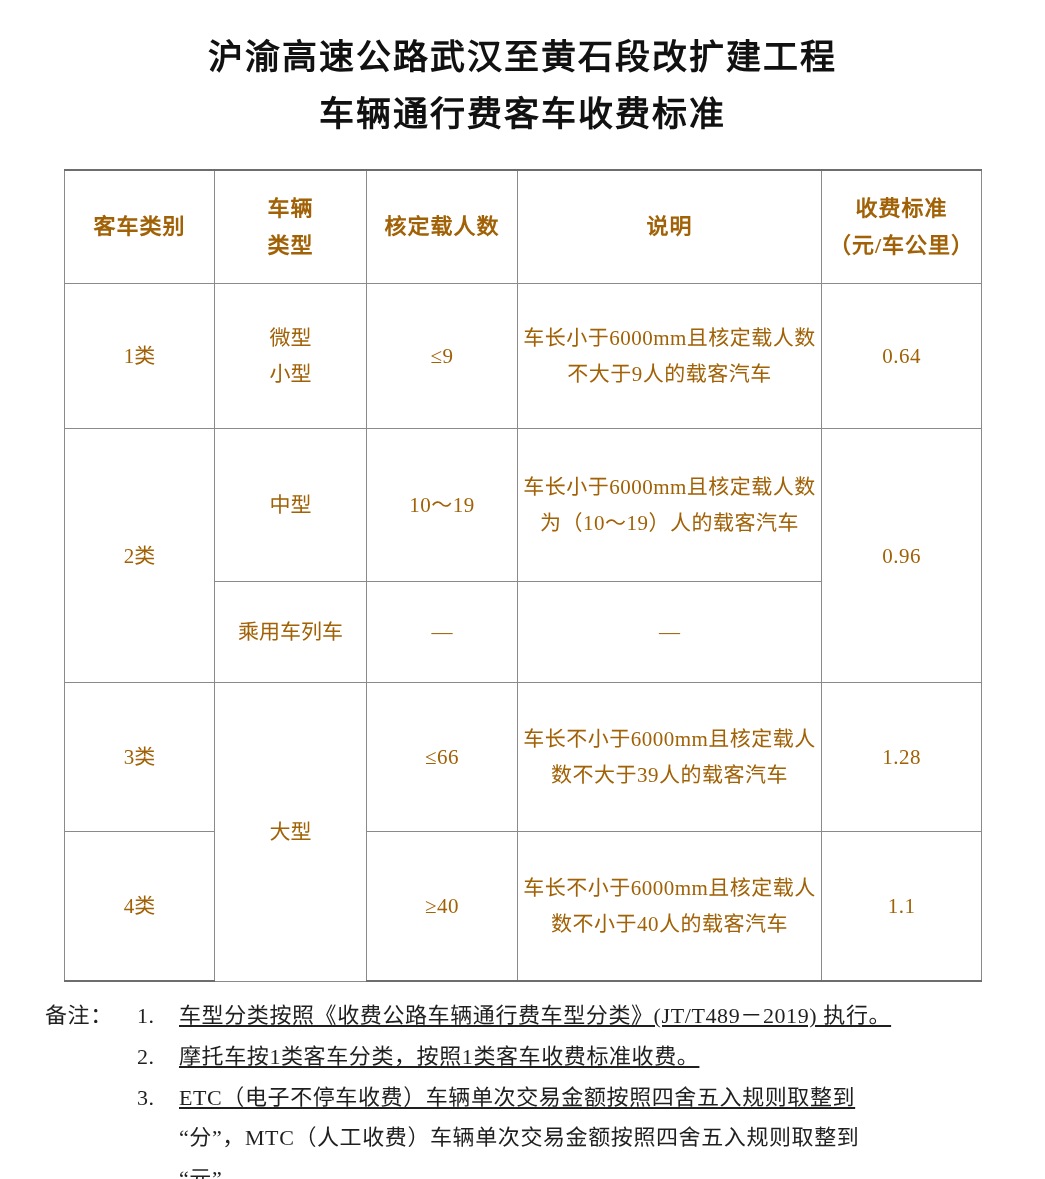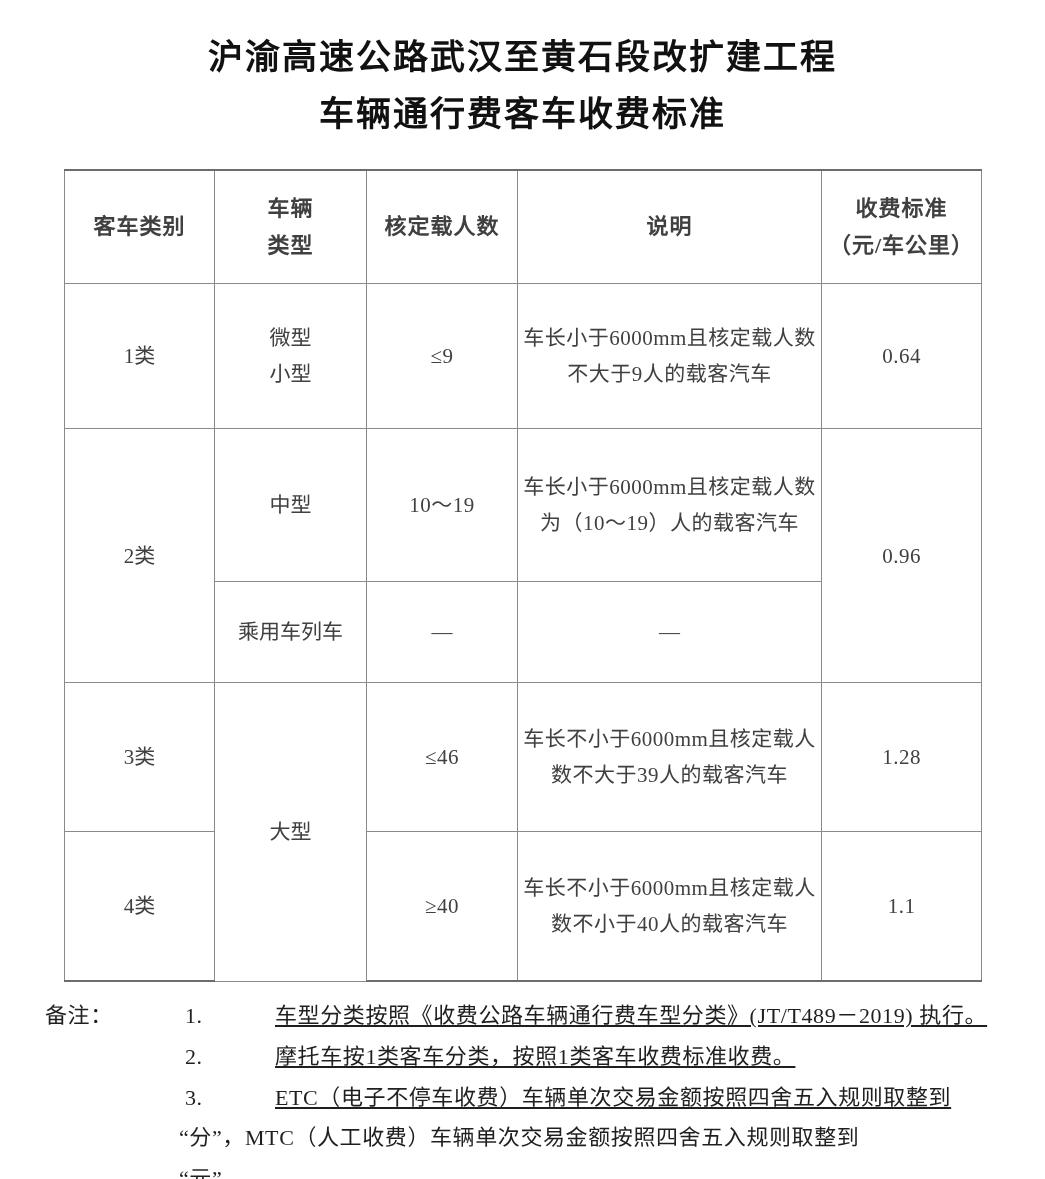--- a/index.html
+++ b/index.html
@@ -36,21 +36,21 @@
   
   .table-wrap {
     margin: 26px auto 0 auto;
     width: 917px;
   }
   table.fee-table {
     border-collapse: collapse;
     width: 917px;
     table-layout: fixed;
     font-size: 21px;
-    color: #404040;
+    color: #a16207;
   }
   table.fee-table td {
     border: 1px solid #8a8a8a;
     vertical-align: middle;
     text-align: center;
     padding: 6px 4px;
     line-height: 1.72;
   }
   table.fee-table td.outer-top { border-top: 2px solid #6d6d6d; }
   table.fee-table td.outer-bottom { border-bottom: 2px solid #6d6d6d; }
@@ -94,21 +94,20 @@
     margin: 14px auto 0 auto;
     width: 955px;
     font-size: 22px;
     line-height: 1.85;
     color: #1f1f1f;
     letter-spacing: 0.6px;
   }
   .note-row {
     display: flex;
     align-items: flex-start;
-    gap: 48px;
   }
   .note-label {
     flex: 0 0 auto;
     width: 92px;
     white-space: nowrap;
   }
   .note-label.blank { visibility: hidden; }
   .note-num {
     flex: 0 0 auto;
     width: 42px;
@@ -184,21 +183,21 @@
         </td>
         <td class="dash">—</td>
         <td class="dash">—</td>
       </tr>
 
       <tr class="r3">
         <td>3类</td>
         <td rowspan="2" class="type-cell">
           <span class="t-line">大型</span>
         </td>
-        <td class="num">≤46</td>
+        <td class="num">≤66</td>
         <td class="desc-cell">车长不小于6000mm且核定载人数不大于39人的载客汽车</td>
         <td class="num">1.28</td>
       </tr>
 
       <tr class="r4">
         <td class="outer-bottom">4类</td>
         <td class="num outer-bottom">≥40</td>
         <td class="desc-cell outer-bottom">车长不小于6000mm且核定载人数不小于40人的载客汽车</td>
         <td class="num outer-bottom">1.1</td>
       </tr>

